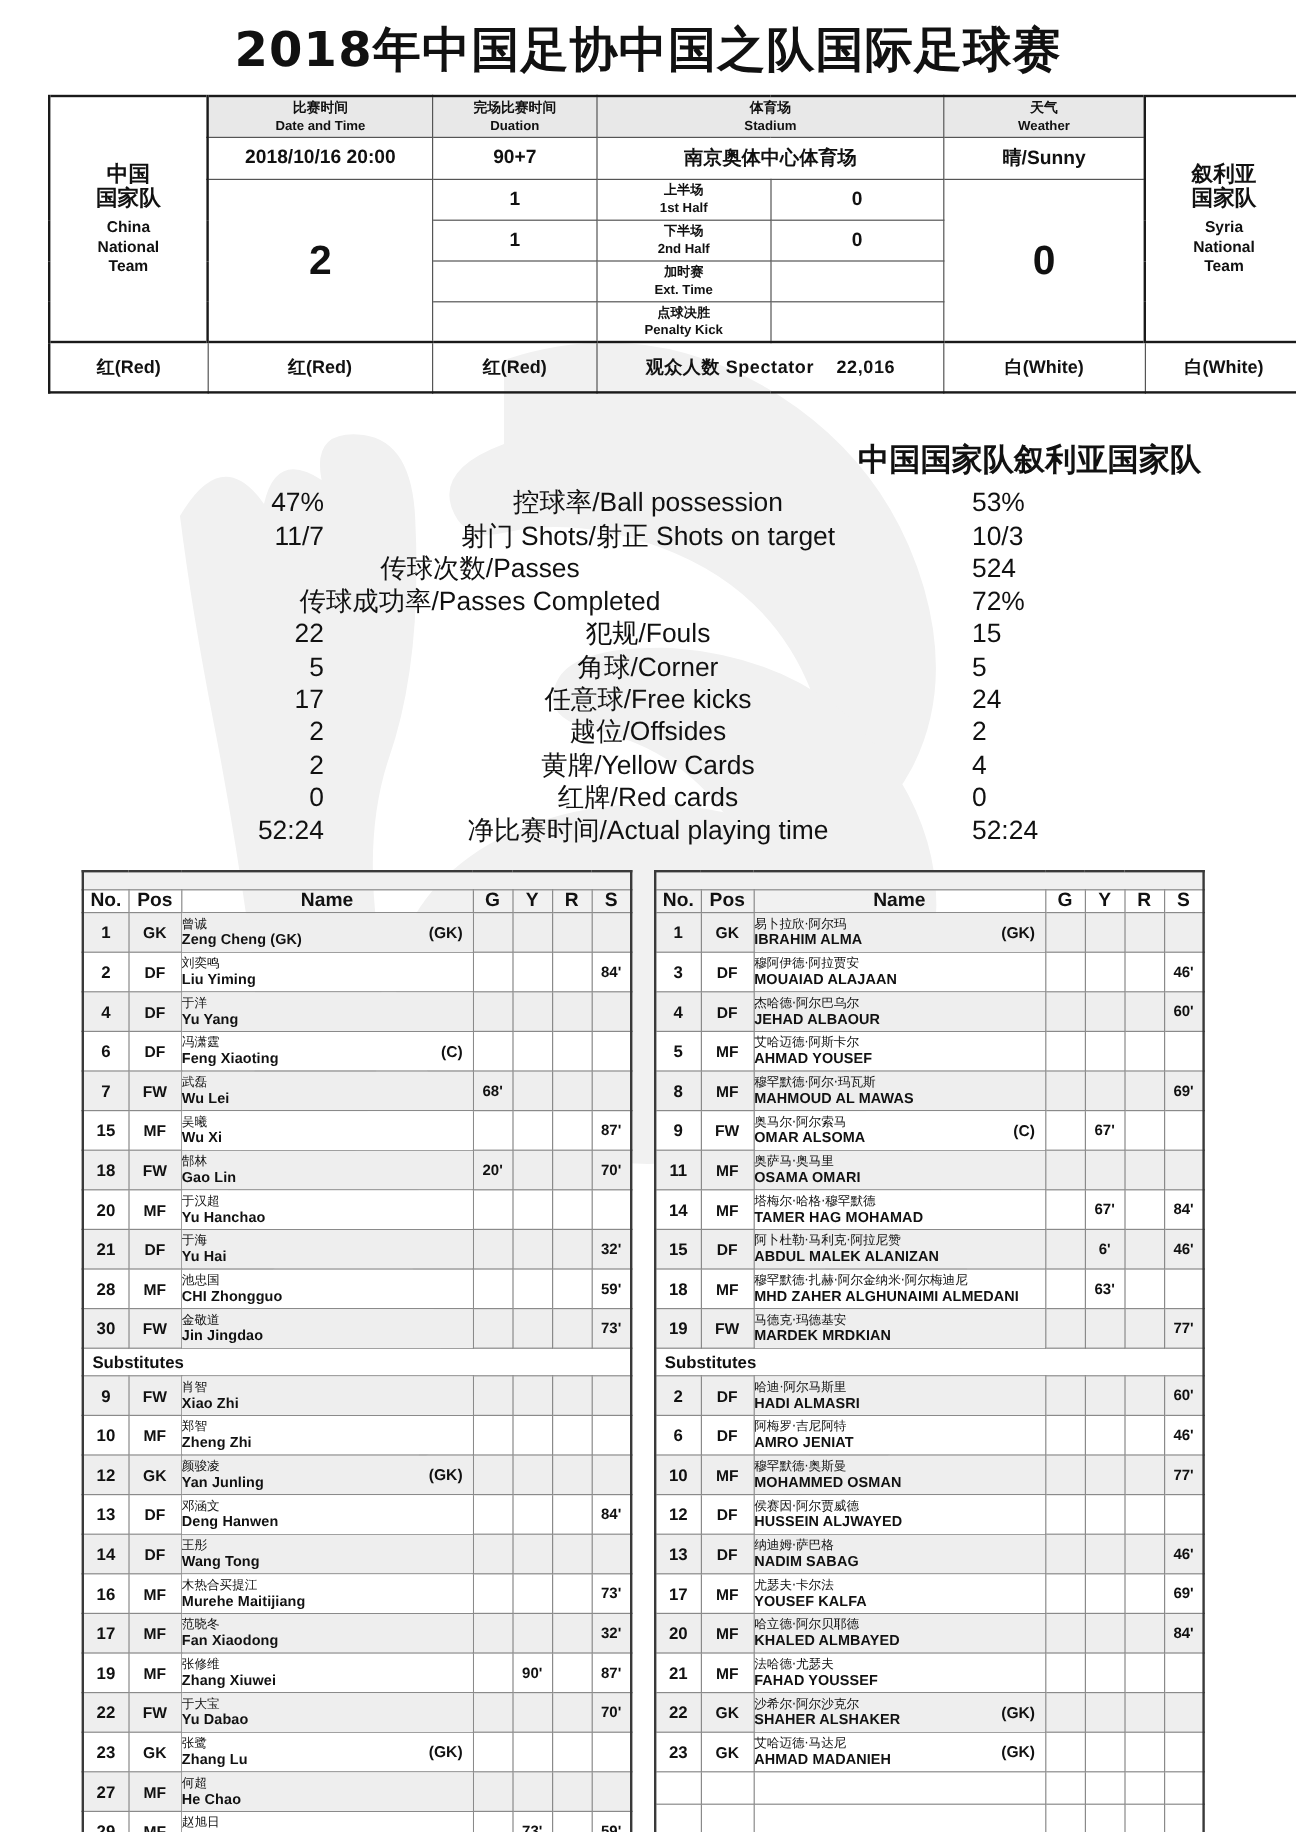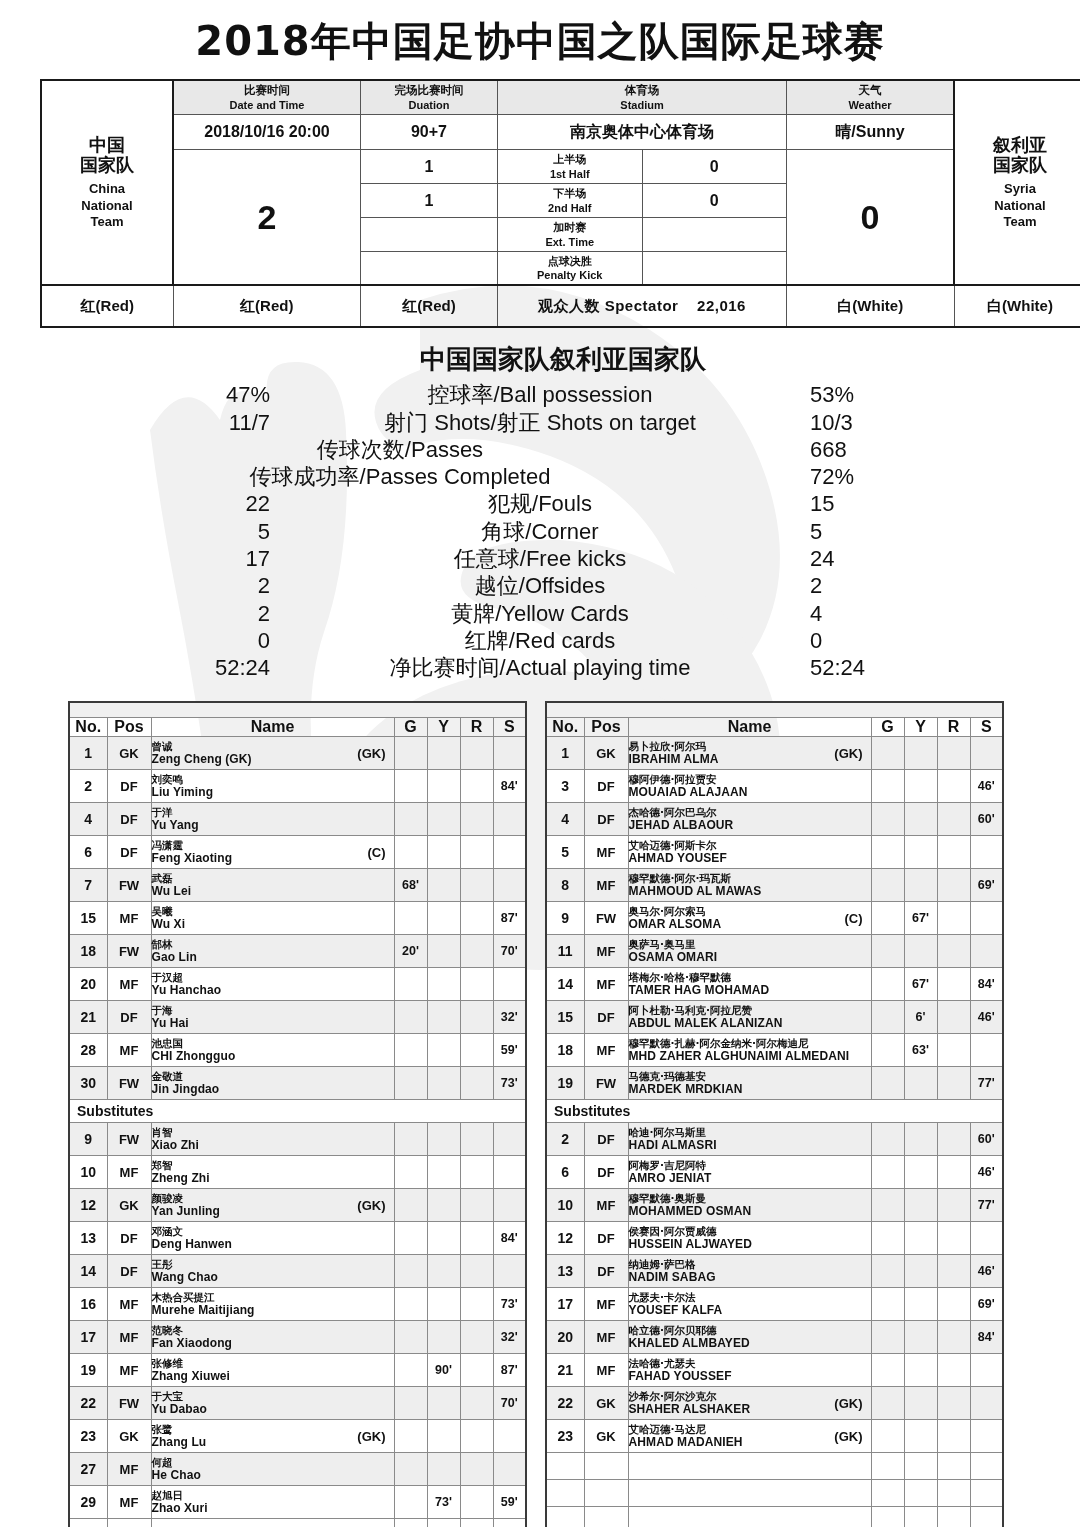--- a/index.html
+++ b/index.html
@@ -58,22 +58,22 @@
   .scorebig{font-size:34px;font-weight:bold;}
   .halfnum{font-size:16px;font-weight:bold;}
   .halflbl{font-size:11px;font-weight:bold;line-height:1.3;}
   .botrow td{font-size:15px;font-weight:bold;height:30px;
     border-top:2px solid #1a1a1a !important;}
   .kit{font-size:15px;font-weight:bold;}
   .spect{font-size:16px;font-weight:bold;letter-spacing:.5px;}
 
   
   #stats{padding:14px 0 6px 0;}
-  .stat-team-row{display:flex;justify-content:center;
-    padding:0 104px 4px 150px;}
+  .stat-team-row{display:flex;justify-content:flex-end;
+    padding:0 79px 4px 150px;margin-top:24px;}
   .stat-team{font-size:26px;font-weight:bold;
     font-family:"DejaVu Sans","Liberation Sans",sans-serif;}
   .stat-row{display:flex;align-items:baseline;font-size:22px;line-height:1.24;}
   .sv-l{width:270px;text-align:right;padding-right:10px;}
   .sl{flex:1;text-align:center;white-space:nowrap;}
   .sv-r{width:270px;text-align:left;padding-left:10px;}
 
   
   #rosters{display:flex;gap:22px;padding:14px 68px 0 68px;}
   .roster{width:455px;}
@@ -91,21 +91,21 @@
   col.c-g{width:33px;}
   col.c-y{width:33px;}
   col.c-r{width:33px;}
   col.c-s{width:33px;}
   tr.p{height:33px;}
   tr.p.odd td{background:#eeeeee;}
   tr.p.even td{background:#ffffff;}
   td.no{text-align:center;font-size:14px;font-weight:bold;}
   td.pos{text-align:center;font-size:13px;font-weight:bold;}
   td.nm{padding:1px 6px 1px 7px;position:relative;}
-  .nm-cn{font-size:10.5px;font-weight:bold;line-height:1.18;
+  .nm-cn{font-size:10.5px;font-weight:normal;line-height:1.18;
     font-family:"DejaVu Sans","Liberation Sans",sans-serif;}
   .nm-en{font-size:12px;font-weight:bold;line-height:1.18;letter-spacing:.1px;}
   .nm-tag{position:absolute;right:8px;top:50%;transform:translateY(-50%);
     font-size:13px;font-weight:bold;}
   td.ev{text-align:center;font-size:12.5px;font-weight:bold;}
   tr.subs td{height:22px;background:#ffffff;text-align:left;
     padding-left:7px;font-size:14px;font-weight:bold;}
   tr.blank td{height:26px;background:#ffffff;}
 </style>
 </head>
@@ -239,21 +239,21 @@
           <div class="sl">控球率/Ball possession</div>
           <div class="sv-r">53%</div>
         </div>
         <div class="stat-row">
           <div class="sv-l">11/7</div>
           <div class="sl">射门 Shots/射正 Shots on target</div>
           <div class="sv-r">10/3</div>
         </div>
         <div class="stat-row">
           <div class="sl">传球次数/Passes</div>
-          <div class="sv-r">668</div>
+          <div class="sv-r">524</div>
         </div>
         <div class="stat-row">
           <div class="sl">传球成功率/Passes Completed</div>
           <div class="sv-r">72%</div>
         </div>
         <div class="stat-row">
           <div class="sv-l">22</div>
           <div class="sl">犯规/Fouls</div>
           <div class="sv-r">15</div>
         </div>
@@ -499,21 +499,21 @@
               <td class="ev"></td>
               <td class="ev"></td>
               <td class="ev"></td>
               <td class="ev">84'</td>
             </tr>
             <tr class="p odd">
               <td class="no">14</td>
               <td class="pos">DF</td>
               <td class="nm">
                 <div class="nm-cn">王彤</div>
-                <div class="nm-en">Wang Chao</div>
+                <div class="nm-en">Wang Tong</div>
               </td>
               <td class="ev"></td>
               <td class="ev"></td>
               <td class="ev"></td>
               <td class="ev"></td>
             </tr>
             <tr class="p even">
               <td class="no">16</td>
               <td class="pos">MF</td>
               <td class="nm">

